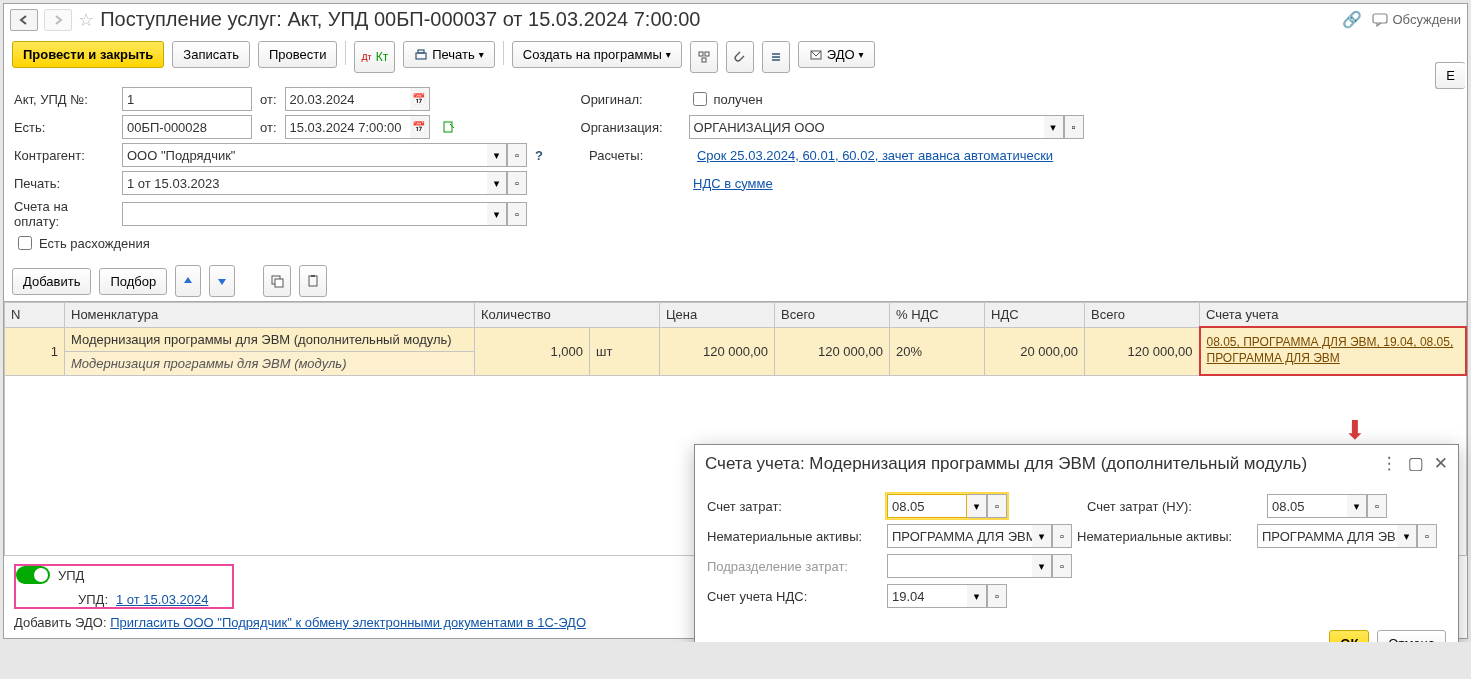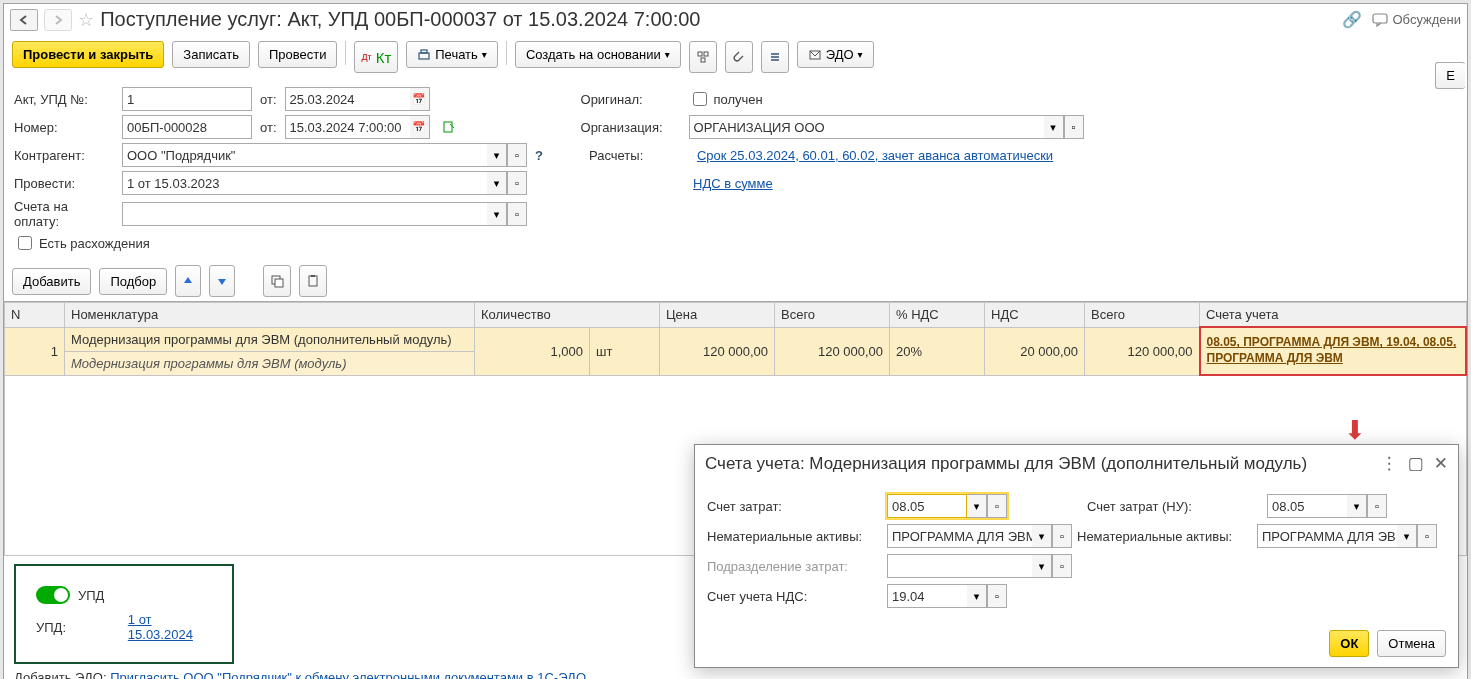--- a/index.html
+++ b/index.html
@@ -58,27 +58,27 @@
 .link { color:#1155aa; text-decoration:underline; cursor:pointer;}
 .checkbox { display:inline-flex; align-items:center; gap:4px;}
 .checkbox input[type=checkbox]{ width:14px; height:14px;}
 .table-toolbar { display:flex; gap:8px; padding:4px 8px; align-items:center;}
 table.grid { border-collapse:collapse; width:100%; }
 table.grid th, table.grid td { border:1px solid #c5c5c5; padding:4px 6px; font-size:13px; }
 table.grid th { background:#f0f0f0; text-align:left; font-weight:normal;}
 tr.hl td { background: var(--row-hl);}
 tr.hl2 td { background: #fcf0cf; font-style:italic; color:#555;}
 .grid-wrapper { border-top:1px solid #aaa; }
-.accounts-cell { border:2px solid #d43a3a !important;font-weight:bold; }
+.accounts-cell { border:2px solid #d43a3a !important; }
 .accounts-link { color:#7a4a00; text-decoration:underline; font-size:12px; line-height:1.3; display:block;}
 .empty-rows { height:180px; border:1px solid #c5c5c5; border-top:none;}
 .footer { padding:8px 10px; position:relative;}
 .toggle { width:34px; height:18px; background:#0a0; border-radius:10px; position:relative; display:inline-block; vertical-align:middle;}
 .toggle .knob { width:14px; height:14px; background:#fff; border-radius:50%; position:absolute; right:2px; top:2px;}
-.box-hl { border:2px solid #14532d; padding:20px; display:inline-block; }
+.box-hl { border:2px solid #ec4899; padding:0; display:inline-block;text-align:right; }
 
 
 .popup {
   position:absolute;
   left:690px; top:440px;
   width:765px;
   background:#fff;
   border:1px solid #888;
   box-shadow:0 4px 18px rgba(0,0,0,.25);
   z-index:10;
@@ -129,33 +129,33 @@
     </div>
   </div>
 
   <div class="toolbar">
     <button class="btn btn-primary">Провести и закрыть</button>
     <button class="btn">Записать</button>
     <button class="btn">Провести</button>
     <span class="sep"></span>
     <button class="btn btn-icon">
         <span style="color:#c00;font-size:9px;line-height:1">Дт</span>
-        <span style="color:#090;font-size:15px;line-height:1">Кт</span>
+        <span style="color:#090;font-size:12px;line-height:1">Кт</span>
       </button>
     <button class="btn">
         <svg width="14" height="14" viewBox="0 0 14 14">
           <rect x="2" y="5" width="10" height="6" fill="none" stroke="#357" stroke-width="1.2"></rect>
           <rect x="4" y="2" width="6" height="3" fill="none" stroke="#357" stroke-width="1.2"></rect>
         </svg>
         <span>Печать</span> 
         <span style="font-size:10px">▾</span>
       </button>
     <span class="sep"></span>
     <button class="btn">
-        <span>Создать на основании</span> 
+        <span>Создать на программы</span> 
         <span style="font-size:10px">▾</span>
       </button>
     <button class="btn btn-icon">
         <svg width="14" height="14" viewBox="0 0 14 14">
           <rect x="2" y="2" width="4" height="4" fill="none" stroke="#555"></rect>
           <rect x="8" y="2" width="4" height="4" fill="none" stroke="#555"></rect>
           <rect x="5" y="8" width="4" height="4" fill="none" stroke="#555"></rect>
         </svg>
       </button>
     <button class="btn btn-icon">
@@ -184,34 +184,34 @@
   <div class="form">
 
     <div class="form-row">
       <span class="label col-label">Акт, УПД №:</span>
       <div class="input" style="width:130px">
           <span>1</span>
         </div>
       <span class="label">от:</span>
       <div class="input-group">
         <div class="input" style="width:125px">
-            <span>25.03.2024</span>
+            <span>20.03.2024</span>
           </div>
         <button class="input-btn">📅</button>
       </div>
       <span style="width:135px"></span>
       <span class="label" style="width:100px">Оригинал:</span>
       <label class="checkbox">
           <input type="checkbox" style="">
           <span>получен</span>
         </label>
     </div>
 
     <div class="form-row">
-      <span class="label col-label">Номер:</span>
+      <span class="label col-label">Есть:</span>
       <div class="input" style="width:130px">
           <span>00БП-000028</span>
         </div>
       <span class="label">от:</span>
       <div class="input-group">
         <div class="input" style="width:125px">
             <span>15.03.2024  7:00:00</span>
           </div>
         <button class="input-btn">📅</button>
       </div>
@@ -241,21 +241,21 @@
         <button class="input-btn">▾</button>
         <button class="input-btn" style="border-left:1px solid #aaa">▫</button>
       </div>
       <span class="link" style="text-decoration:none;color:#357;font-weight:bold">?</span>
       <span style="width:30px"></span>
       <span class="label" style="width:100px">Расчеты:</span>
       <a class="link">Срок 25.03.2024, 60.01, 60.02, зачет аванса автоматически</a>
     </div>
 
     <div class="form-row">
-      <span class="label col-label">Провести:</span>
+      <span class="label col-label">Печать:</span>
       <div class="input-group">
         <div class="input" style="width:365px">
             <span>1 от 15.03.2023</span>
           </div>
         <button class="input-btn">▾</button>
         <button class="input-btn" style="border-left:1px solid #aaa">▫</button>
       </div>
       <span style="width:150px"></span>
       <a class="link">НДС в сумме</a>
     </div>

